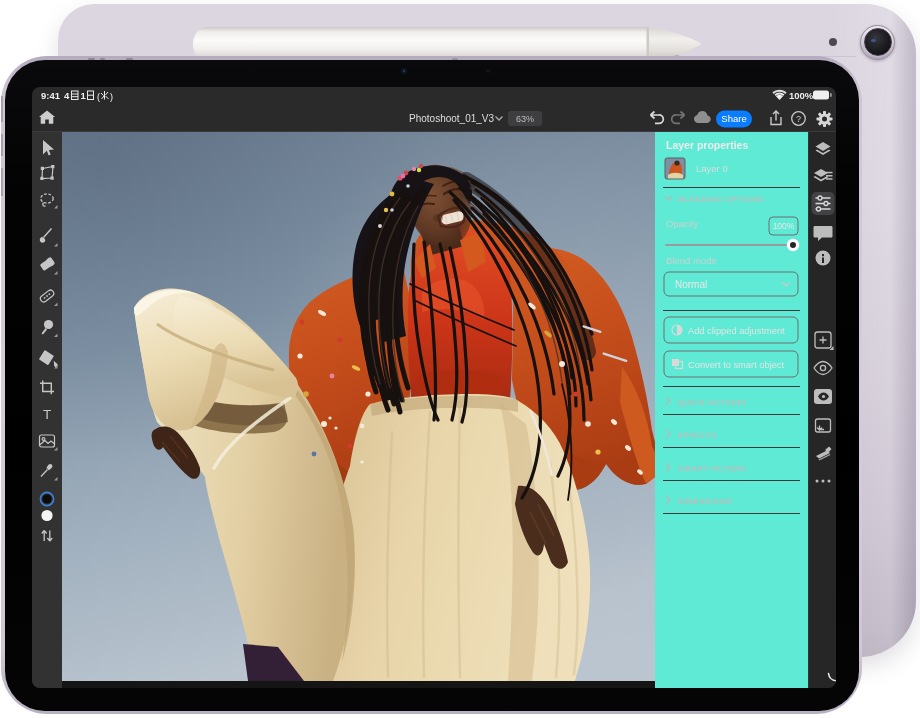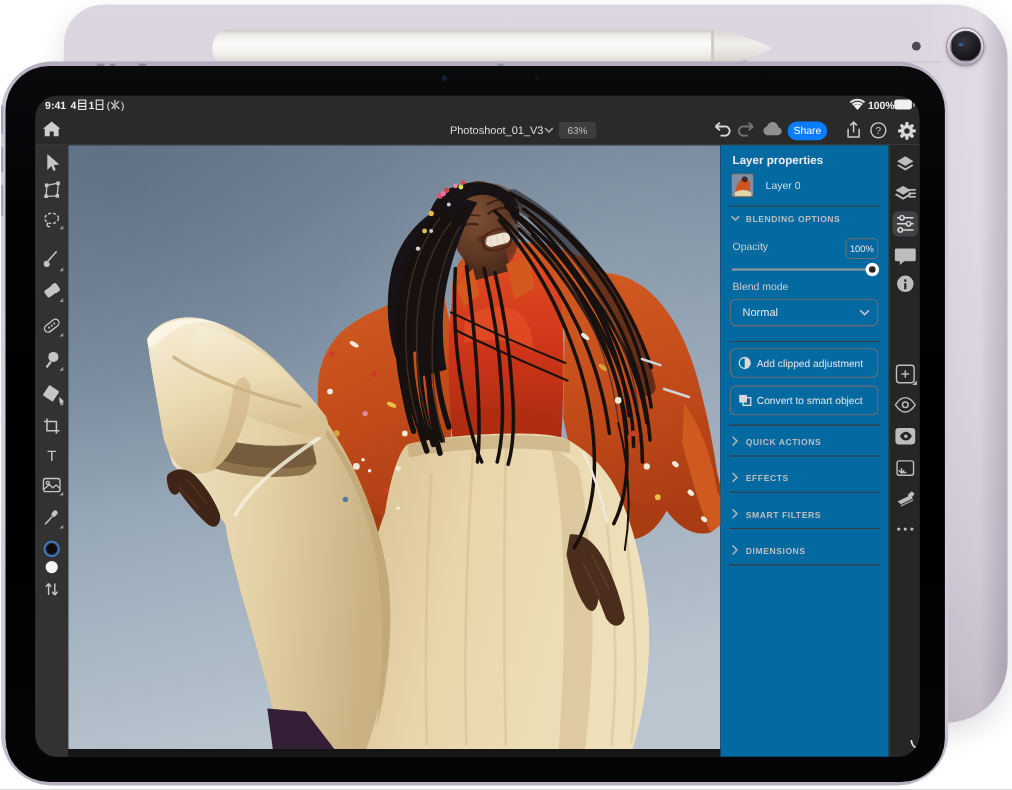--- a/index.html
+++ b/index.html
@@ -27,27 +27,27 @@
   #frontpad{left:1px;top:56px;width:861px;height:658px;border-radius:46px;
     background:linear-gradient(180deg,#b4abbe 0%,#cdc5d4 5%,#d3ccd9 50%,#cfc7d6 90%,#b9b0c2 99%);}
   #frontpad .buttons{position:absolute;left:0;top:40px;width:2px;height:100px;
     background:linear-gradient(180deg,#a89fb2 0 26%,#cdc5d4 26% 38%,#a89fb2 38% 60%,#cdc5d4 60% 72%,#a89fb2 72% 100%);}
   #bezel{left:4.5px;top:59.5px;width:854px;height:651px;border-radius:40px;
     background:linear-gradient(180deg,#0a0a0c,#030304 20%,#000 60%,#050506 100%);}
   #fcam1{left:401px;top:68px;width:6px;height:6px;border-radius:50%;background:#101720;}
   #fcam1 i{position:absolute;left:1.5px;top:1.5px;width:2.5px;height:2.5px;border-radius:50%;background:#27406b;}
   #fcam2{left:486px;top:69px;width:4px;height:4px;border-radius:50%;background:#14141a;}
   
-  #screen{left:32px;top:87px;width:804px;height:601px;border-radius:20px;background:#2a2a2b;overflow:hidden;}
+  #screen{left:32px;top:87px;width:804px;height:601px;border-radius:8px;background:#2a2a2b;overflow:hidden;}
   #screen .s-abs{position:absolute;}
   #toolbar-div{left:0;top:44px;width:804px;height:1px;background:#3a3a3c;}
   #lefttools{left:0;top:45px;width:30px;height:556px;background:#323233;}
   #lefttools-div{left:30px;top:45px;width:1px;height:556px;background:#1d1d1e;}
   #canvas-wrap{left:30px;top:44.5px;width:594px;height:556.5px;background:#151515;}
-  #panel{left:623px;top:45px;width:152.5px;height:556px;background:#0369a1;}
+  #panel{left:623px;top:45px;width:152.5px;height:556px;background:#5eead4;}
   #strip{left:775.5px;top:45px;width:28.5px;height:556px;background:#262627;border-left:1px solid #353537;}
 </style>
 </head>
 <body>
 <div id="backpad" class="abs">
     <div class="edge"></div>
   </div>
 <div id="cam-ring" class="abs"></div>
 <div id="cam-lens" class="abs"></div>
 <div id="cam-glint" class="abs"></div>

